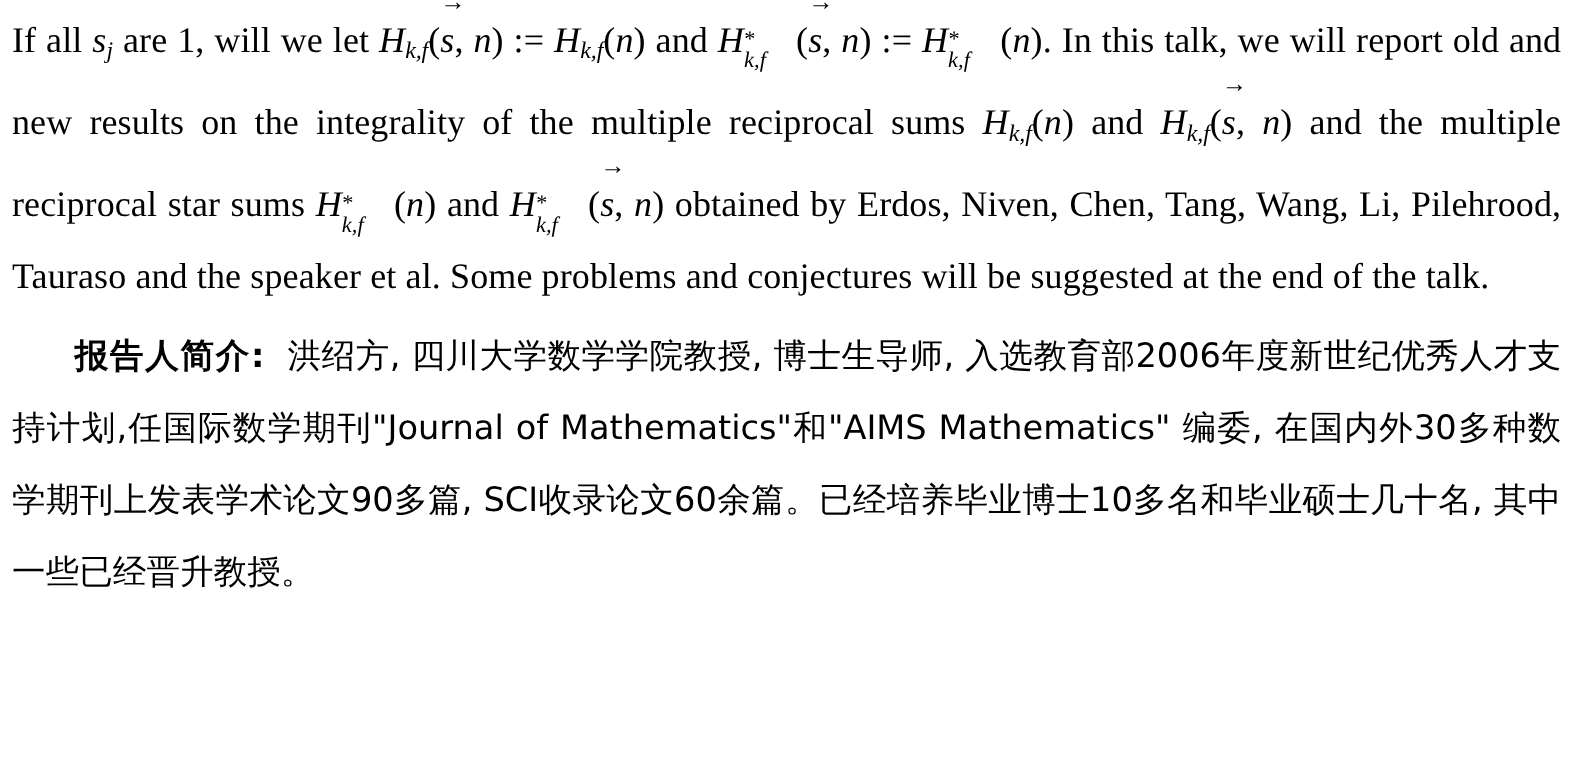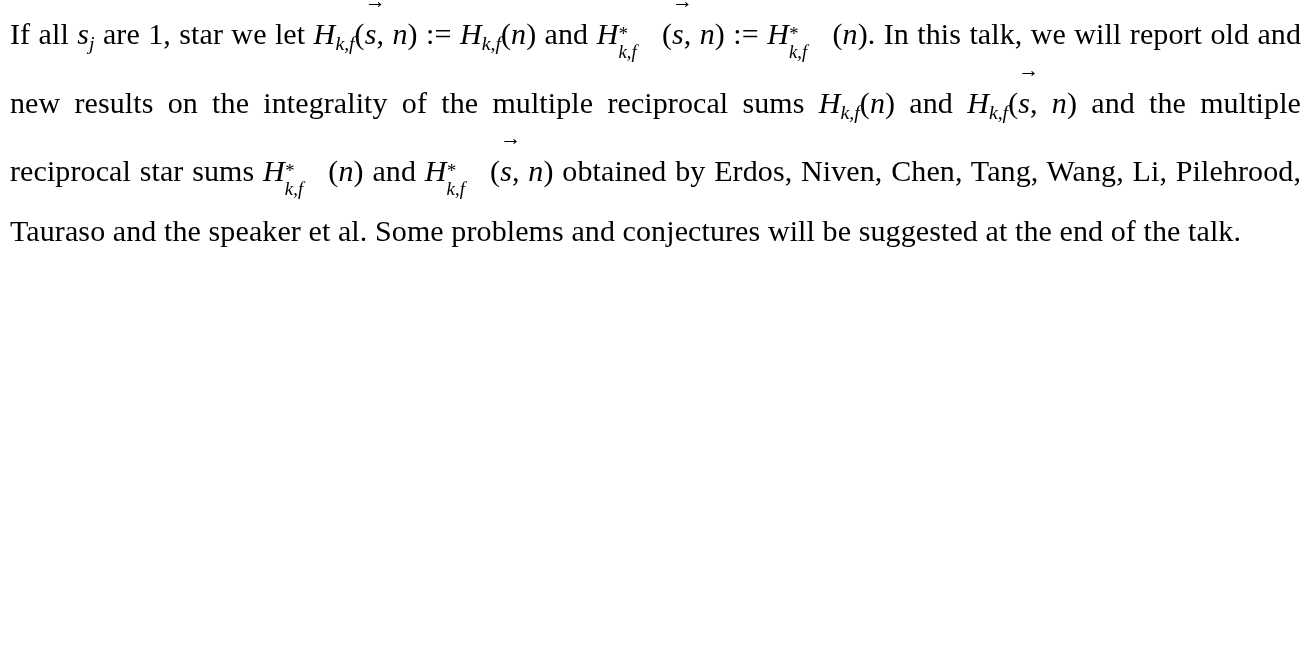--- a/index.html
+++ b/index.html
@@ -105,32 +105,35 @@
   .nowrap { white-space: nowrap; }
 </style>
 </head>
 <body>
 
 <div class="page">
 
   <p class="para para-en">
     <span>If all</span>
     <span class="math nowrap"><span>s</span><span class="sub">j</span></span>
-    <span>are 1, star we let</span>
+    <span>are 1, will we let</span>
     <span class="math nowrap"><span>H</span><span class="sub">k,f</span><span class="up">(</span><span class="vecwrap"><span class="arrow">→</span><span>s</span></span><span class="up">,&nbsp;</span><span>n</span><span class="up">)</span></span>
     <span>:=</span>
     <span class="math nowrap"><span>H</span><span class="sub">k,f</span><span class="up">(</span><span>n</span><span class="up">)</span></span>
     <span>and</span>
     <span class="math nowrap"><span>H</span><span class="subsupwrap"><span class="ss-sup">*</span><span class="ss-sub">k,f</span></span><span class="up">(</span><span class="vecwrap"><span class="arrow">→</span><span>s</span></span><span class="up">,&nbsp;</span><span>n</span><span class="up">)</span></span>
     <span>:=</span>
     <span class="math nowrap"><span>H</span><span class="subsupwrap"><span class="ss-sup">*</span><span class="ss-sub">k,f</span></span><span class="up">(</span><span>n</span><span class="up">)</span></span><span>. In this talk, we will report old and new results on the integrality of the multiple reciprocal sums</span>
     <span class="math nowrap"><span>H</span><span class="sub">k,f</span><span class="up">(</span><span>n</span><span class="up">)</span></span>
     <span>and</span>
     <span class="math nowrap"><span>H</span><span class="sub">k,f</span><span class="up">(</span><span class="vecwrap"><span class="arrow">→</span><span>s</span></span><span class="up">,&nbsp;</span><span>n</span><span class="up">)</span></span>
     <span>and the multiple reciprocal star sums</span>
     <span class="math nowrap"><span>H</span><span class="subsupwrap"><span class="ss-sup">*</span><span class="ss-sub">k,f</span></span><span class="up">(</span><span>n</span><span class="up">)</span></span>
     <span>and</span>
     <span class="math nowrap"><span>H</span><span class="subsupwrap"><span class="ss-sup">*</span><span class="ss-sub">k,f</span></span><span class="up">(</span><span class="vecwrap"><span class="arrow">→</span><span>s</span></span><span class="up">,&nbsp;</span><span>n</span><span class="up">)</span></span>
     <span>obtained by Erdos, Niven, Chen, Tang, Wang, Li, Pilehrood, Tauraso and the speaker et al. Some problems and conjectures will be suggested at the end of the talk.</span>
   </p>
 
+  <p class="para para-cn">
+    <span class="indent"></span><span class="bold-label">报告人简介:</span><span class="gap-after-label"></span><span>洪绍方, 四川大学数学学院教授, 博士生导师, 入选教育</span><span>部2006年度新世纪优秀人才支持计划,任国际数学期刊"Journal of Mathematics"和"AIMS Mathematics" 编委, 在国内外30多种数学期刊上发表学术论文90多篇, SCI收录论文60余篇。已经培养毕业博士10多名和毕业硕士几十名, 其中一些已经晋升教授。</span>
+  </p>
 
 </div>
 
 </body></html>

